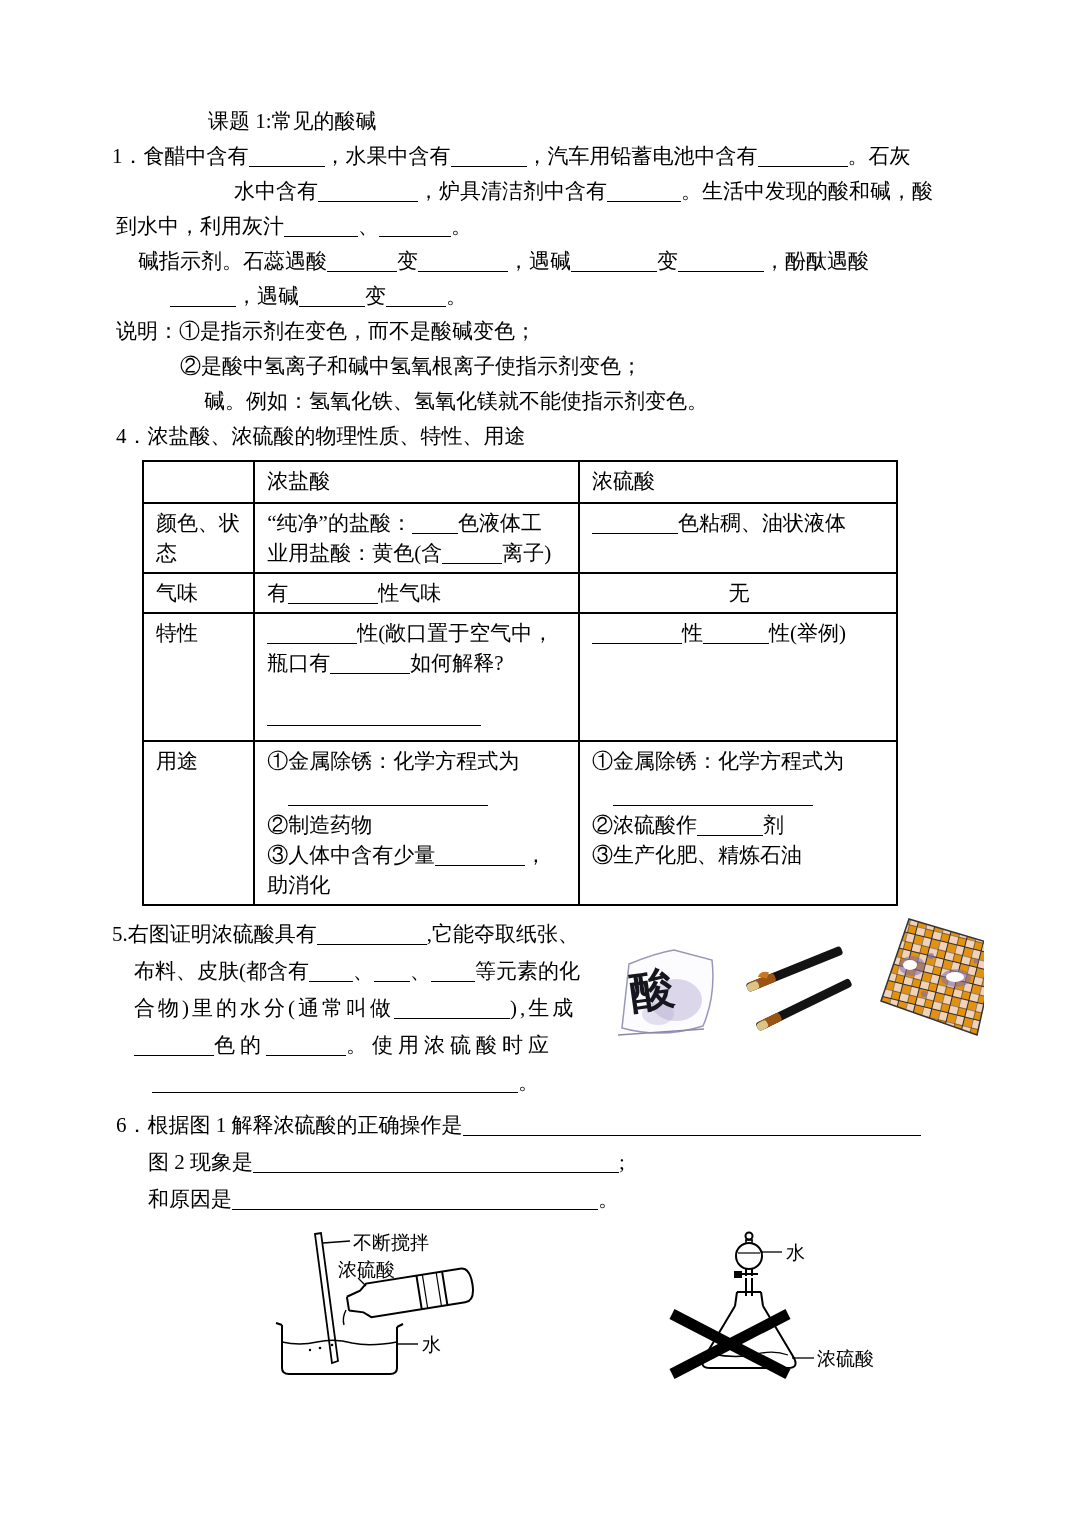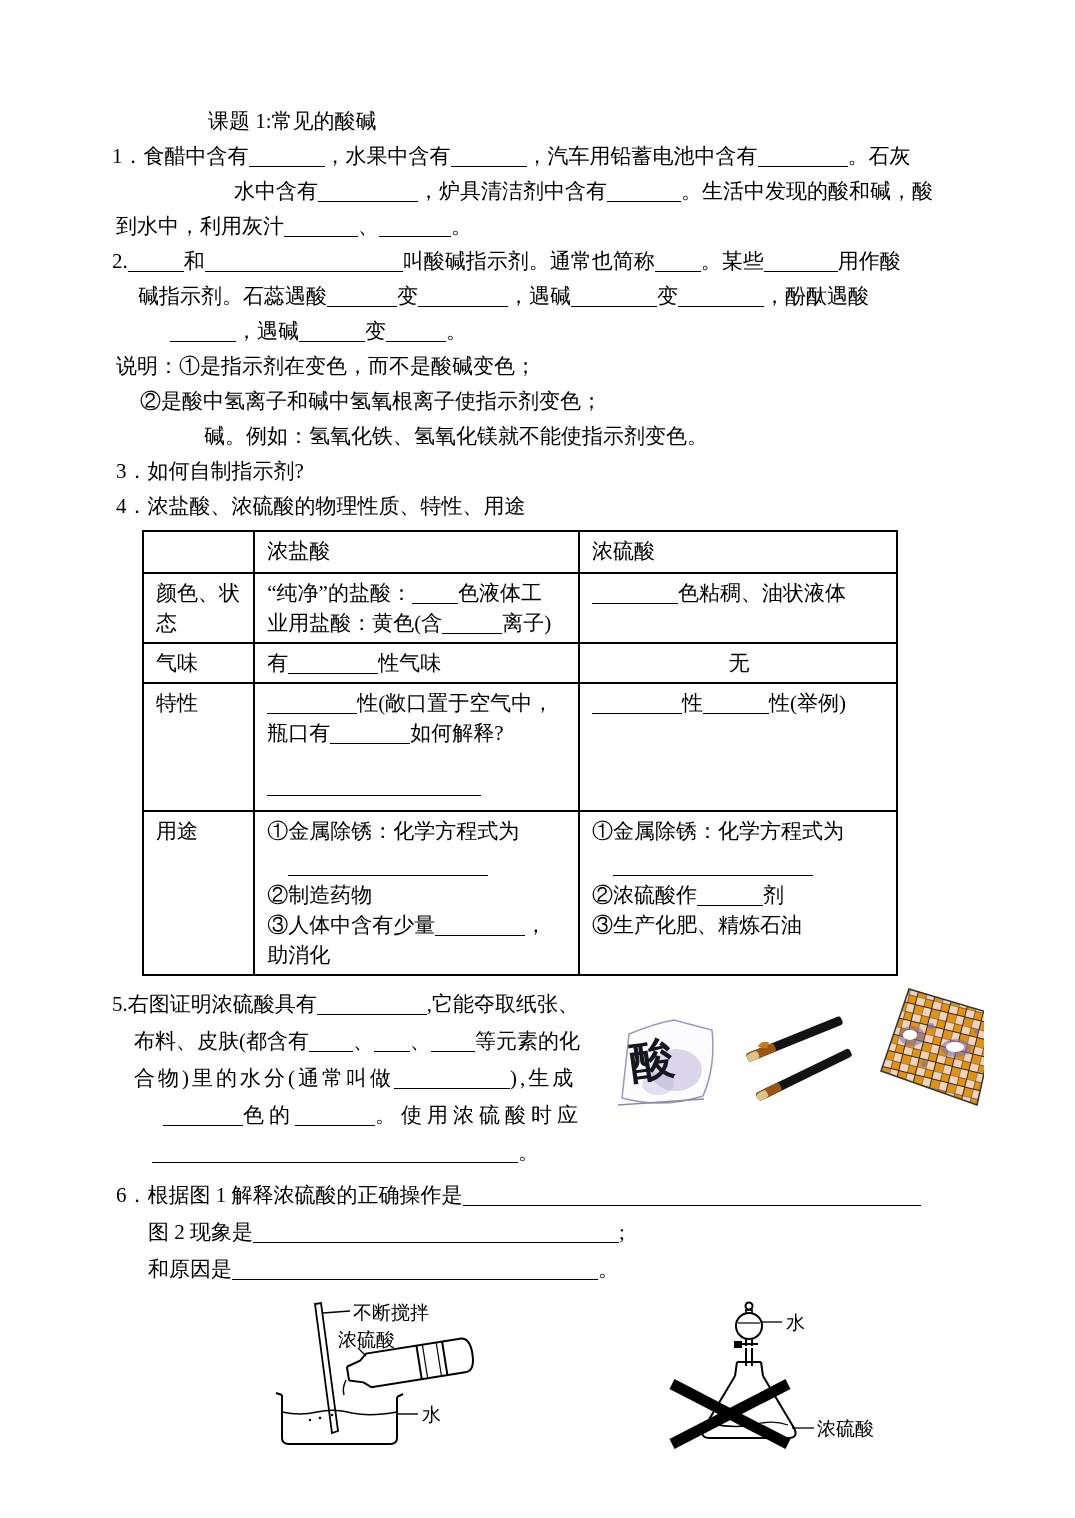--- a/index.html
+++ b/index.html
@@ -6,42 +6,42 @@
   .page{position:relative;width:984px;height:1518px;background:#fff;overflow:hidden;
         font-family:"Liberation Serif","DejaVu Serif",serif;color:#000;}
   .content{padding:104px 86px 0 112px;}
   .tline{font-size:21px;line-height:35px;white-space:nowrap;}
   .title-line{margin-left:96px;}
   .ind-q1b{margin-left:122px;}
   .ind-q1c{margin-left:146px;}
   .ind-s{margin-left:4px;}
   .ind-q2b{margin-left:26px;}
   .ind-q2c{margin-left:58px;}
-  .ind-note{margin-left:28px;}
+  .ind-note{margin-left:68px;}
   .ind-note2{margin-left:92px;}
   .blank{display:inline-block;height:1px;border-bottom:1.6px solid #000;vertical-align:-4px;}
   
   table.cmp{border-collapse:collapse;margin:6px 0 10px 30px;table-layout:fixed;}
   table.cmp td{border:2px solid #000;vertical-align:top;padding:4px 10px 4px 12px;
                font-size:21px;line-height:30px;}
   td.c1{width:128px;margin-left:8px;} td.c2{width:314px;} td.c3{width:330px;}
   tr.hrow td{height:32px;}
   .cline{white-space:nowrap;min-height:30px;}
   td.center-cell{text-align:center;}
   tr.r-feature td.c2 .cline:nth-child(3){margin-top:22px;}
   tr.r-use .cline:nth-child(2){margin-top:4px;}
   tr.r-feature td.c2{padding-bottom:10px;}
   
   .q5{display:flex;align-items:flex-start;margin-top:8px;}
   .q5-text{width:500px;flex:none;}
   .q5 .tline{line-height:37px;}
   .ind-q5b{margin-left:22px;}
   .ind-q5c{margin-left:40px;}
   .ls1{letter-spacing:3px;}
-  .ls2{letter-spacing:5px;text-align:center;}
+  .ls2{letter-spacing:5px;}
   .q5-images{display:flex;margin-left:2px;}
   .img-paper{margin-top:26px;}
   .img-sticks{margin-top:24px;margin-left:10px;}
   .img-cloth{margin-top:0px;margin-left:14px;}
   
   .q6{margin-top:6px;}
   .q6 .tline{line-height:37px;}
   .ind-q6b{margin-left:36px;}
   
   .figrow{display:flex;margin-top:12px;}
@@ -58,32 +58,30 @@
 
     <div class="tline title-line">课题 1:常见的酸碱</div>
 
     <div>
       <div class="tline">1．食醋中含有<span class="blank" style="width: 76px;"></span>，水果中含有<span class="blank" style="width: 76px;"></span>，汽车用铅蓄电池中含有<span class="blank" style="width: 90px;"></span>。石灰</div>
       <div class="tline ind-q1b">水中含有<span class="blank" style="width: 100px;"></span>，炉具清洁剂中含有<span class="blank" style="width: 74px;"></span>。生活中发现的酸和碱，酸</div>
       <div class="tline ind-s">到水中，利用灰汁<span class="blank" style="width: 74px;"></span>、<span class="blank" style="width: 72px;"></span>。</div>
     </div>
 
     <div>
-      <div class="tline">2.<span class="blank" style="width: 56px;"></span>和<span class="blank" style="width: 198px;"></span>叫酸碱指示剂。通常也简称<span class="blank" style="width: 46px;"></span>。某些<span class="blank" style="width: 74px;"></span>用作酸</div>
       <div class="tline ind-q2b">碱指示剂。石蕊遇酸<span class="blank" style="width: 70px;"></span>变<span class="blank" style="width: 90px;"></span>，遇碱<span class="blank" style="width: 86px;"></span>变<span class="blank" style="width: 86px;"></span>，酚酞遇酸</div>
       <div class="tline ind-q2c"><span class="blank" style="width: 66px;"></span>，遇碱<span class="blank" style="width: 66px;"></span>变<span class="blank" style="width: 60px;"></span>。</div>
     </div>
 
     <div>
       <div class="tline ind-s">说明：①是指示剂在变色，而不是酸碱变色；</div>
       <div class="tline ind-note">②是酸中氢离子和碱中氢氧根离子使指示剂变色；</div>
       <div class="tline ind-note2">碱。例如：氢氧化铁、氢氧化镁就不能使指示剂变色。</div>
     </div>
 
-    <div class="tline ind-s">3．如何自制指示剂?</div>
     <div class="tline ind-s">4．浓盐酸、浓硫酸的物理性质、特性、用途</div>
 
     <table class="cmp">
       <tbody>
           <tr class="hrow">
         <td class="c1"></td>
         <td class="c2">浓盐酸</td>
         <td class="c3">浓硫酸</td>
       </tr>
       <tr>

